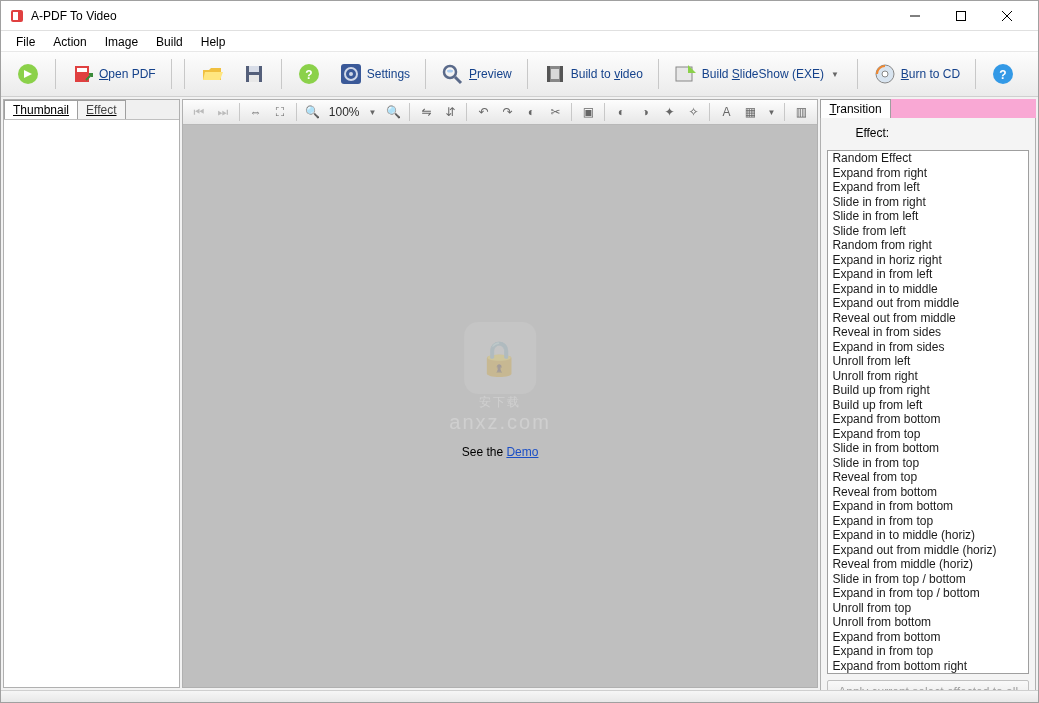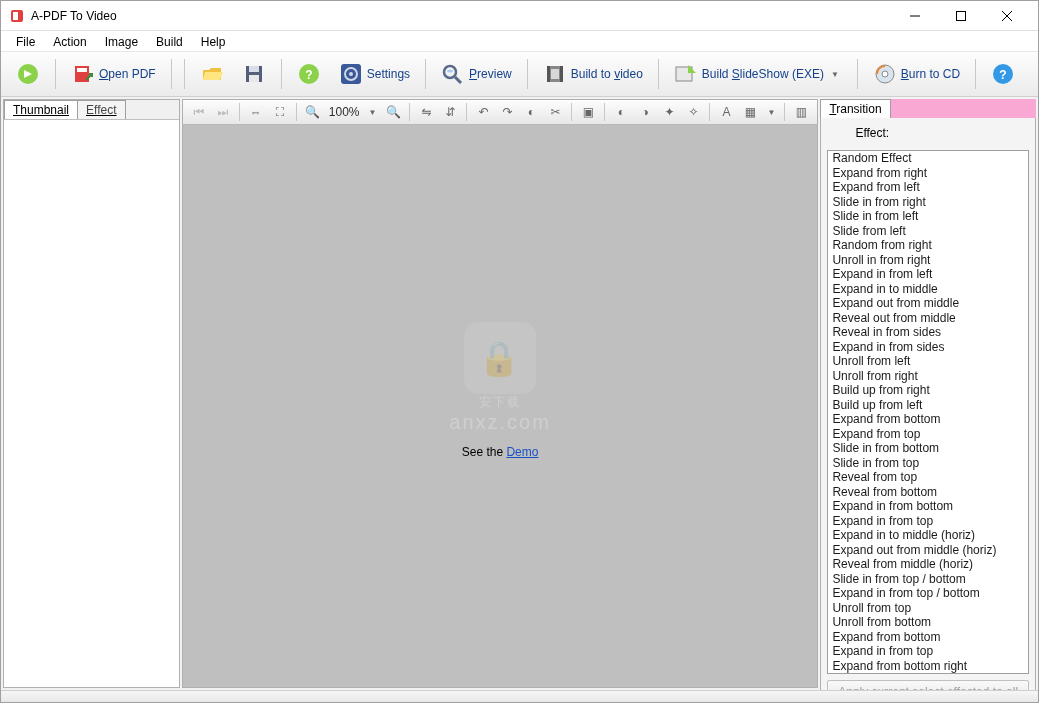--- a/index.html
+++ b/index.html
@@ -274,21 +274,21 @@
       <div class="rcontent">
         <div class="lab">Effect:</div>
         <div class="effectbox" id="effectbox">
             <div class="opt">Random Effect</div>
             <div class="opt">Expand from right</div>
             <div class="opt">Expand from left</div>
             <div class="opt">Slide in from right</div>
             <div class="opt">Slide in from left</div>
             <div class="opt">Slide from left</div>
             <div class="opt">Random from right</div>
-            <div class="opt">Unroll in from right</div>
+            <div class="opt">Expand in horiz right</div>
             <div class="opt">Expand in from left</div>
             <div class="opt">Expand in to middle</div>
             <div class="opt">Expand out from middle</div>
             <div class="opt">Reveal out from middle</div>
             <div class="opt">Reveal in from sides</div>
             <div class="opt">Expand in from sides</div>
             <div class="opt">Unroll from left</div>
             <div class="opt">Unroll from right</div>
             <div class="opt">Build up from right</div>
             <div class="opt">Build up from left</div>

